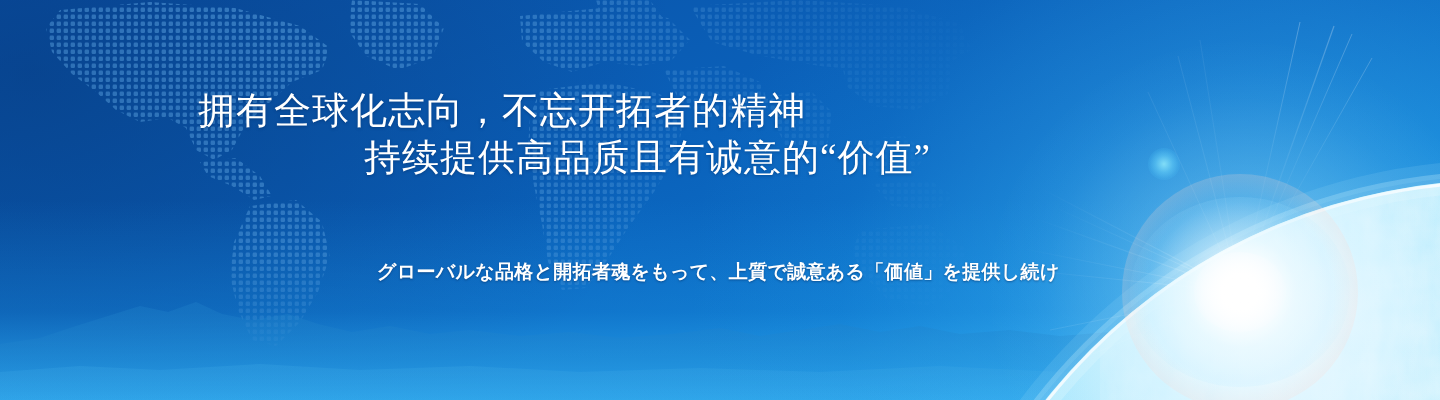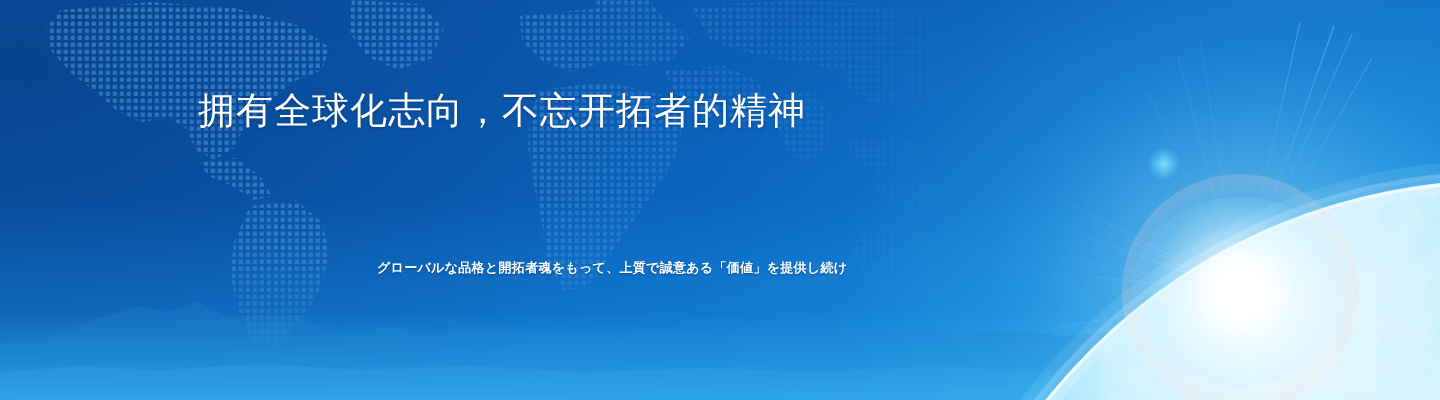--- a/index.html
+++ b/index.html
@@ -172,21 +172,21 @@
     font-size: 14.5px;
     letter-spacing: 0.2px;
     white-space: nowrap;
     text-shadow: 0 1px 2px rgba(2,40,92,0.5);
   }
   .jp-line {
     position: absolute;
     left: 377px; top: 259px;
     color: #ffffff;
     font-family: "DejaVu Sans", "Liberation Sans", sans-serif;
-    font-size: 13px;
+    font-size: 19px;
     font-weight: bold;
     letter-spacing: 0.3px;
     white-space: nowrap;
     text-shadow: 0 1px 2px rgba(2,40,92,0.5);
   }
 </style>
 </head>
 <body>
 
 <div id="banner">
@@ -397,16 +397,17 @@
   <div id="sun-glow">
     <div class="halo-big"></div>
     <div class="halo-ring"></div>
     <div class="core-mid"></div>
     <div class="core-hot"></div>
   </div>
   <div id="lens-flare-orb"></div>
 
   <div id="text-block">
     <div class="cn-line" id="cn-line-1">拥有全球化志向，不忘开拓者的精神</div>
+    <div class="cn-line" id="cn-line-2">持续提供高品质且有诚意的“价值”</div>
     <div class="jp-line">グローバルな品格と開拓者魂をもって、上質で誠意ある「価値」を提供し続け</div>
   </div>
 
 </div>
 
 </body></html>

